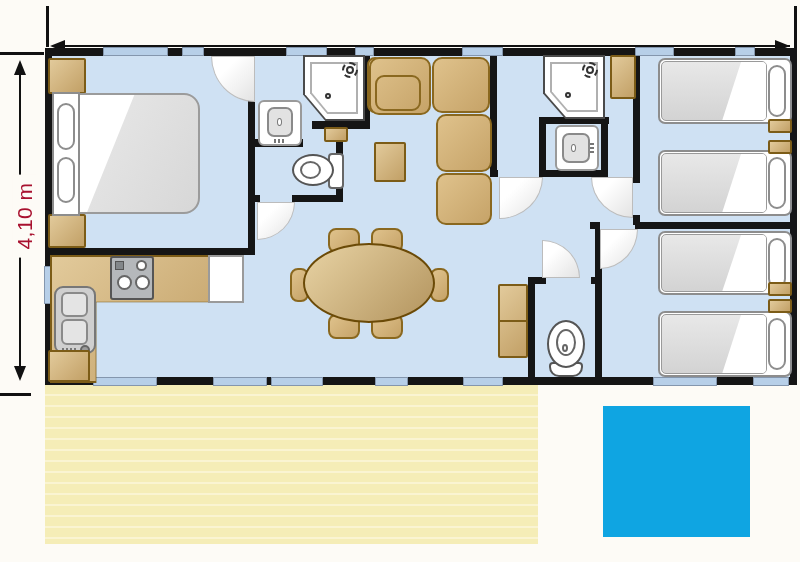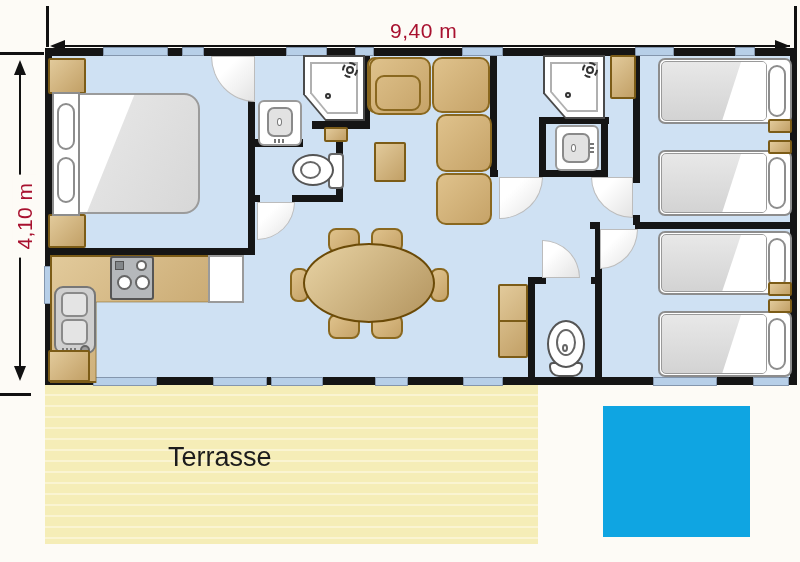--- a/index.html
+++ b/index.html
@@ -31,31 +31,29 @@
 </head>
 <body>
 
 <div id="stage">
 
   <div class="tick" style="left:46px;top:6px;width:3px;height:41px;"></div>
   <div class="tick" style="left:794px;top:6px;width:3px;height:42px;"></div>
   <div class="tick" style="left:56px;top:45px;width:734px;height:2px;"></div>
   <div class="arrow" style="left:50px;top:40px;border-top:6px solid transparent;border-bottom:6px solid transparent;border-right:15px solid #111;"></div>
   <div class="arrow" style="left:775px;top:40px;border-top:6px solid transparent;border-bottom:6px solid transparent;border-left:15px solid #111;"></div>
-  <div class="dim-label" style="left:382px;top:19px;">9,40 m</div>
 
   <div class="tick" style="left:0;top:52px;width:44px;height:3px;"></div>
   <div class="tick" style="left:0;top:393px;width:31px;height:3px;"></div>
   <div class="tick" style="left:19px;top:66px;width:2px;height:312px;"></div>
   <div class="arrow" style="left:14px;top:60px;border-left:6px solid transparent;border-right:6px solid transparent;border-bottom:15px solid #111;"></div>
   <div class="arrow" style="left:14px;top:366px;border-left:6px solid transparent;border-right:6px solid transparent;border-top:15px solid #111;"></div>
   <div class="dim-label" style="left:-17px;top:204px;transform:rotate(-90deg);">4,10 m</div>
 
   <div id="terrace"></div>
-  <div class="abs" style="left:168px;top:442px;font-size:27px;color:#1c1c1c;">Terrasse</div>
   <div class="abs" style="left:603px;top:406px;width:147px;height:131px;background:#0fa5e2;"></div>
 
   <div id="plan-floor"></div>
 
   <div class="w" style="left:45px;top:48px;width:752px;height:8px;"></div>
   <div class="w" style="left:45px;top:377px;width:752px;height:8px;"></div>
   <div class="w" style="left:45px;top:48px;width:7px;height:337px;"></div>
   <div class="w" style="left:790px;top:48px;width:7px;height:337px;"></div>
 
   <div class="w" style="left:248px;top:100px;width:7px;height:155px;"></div>

